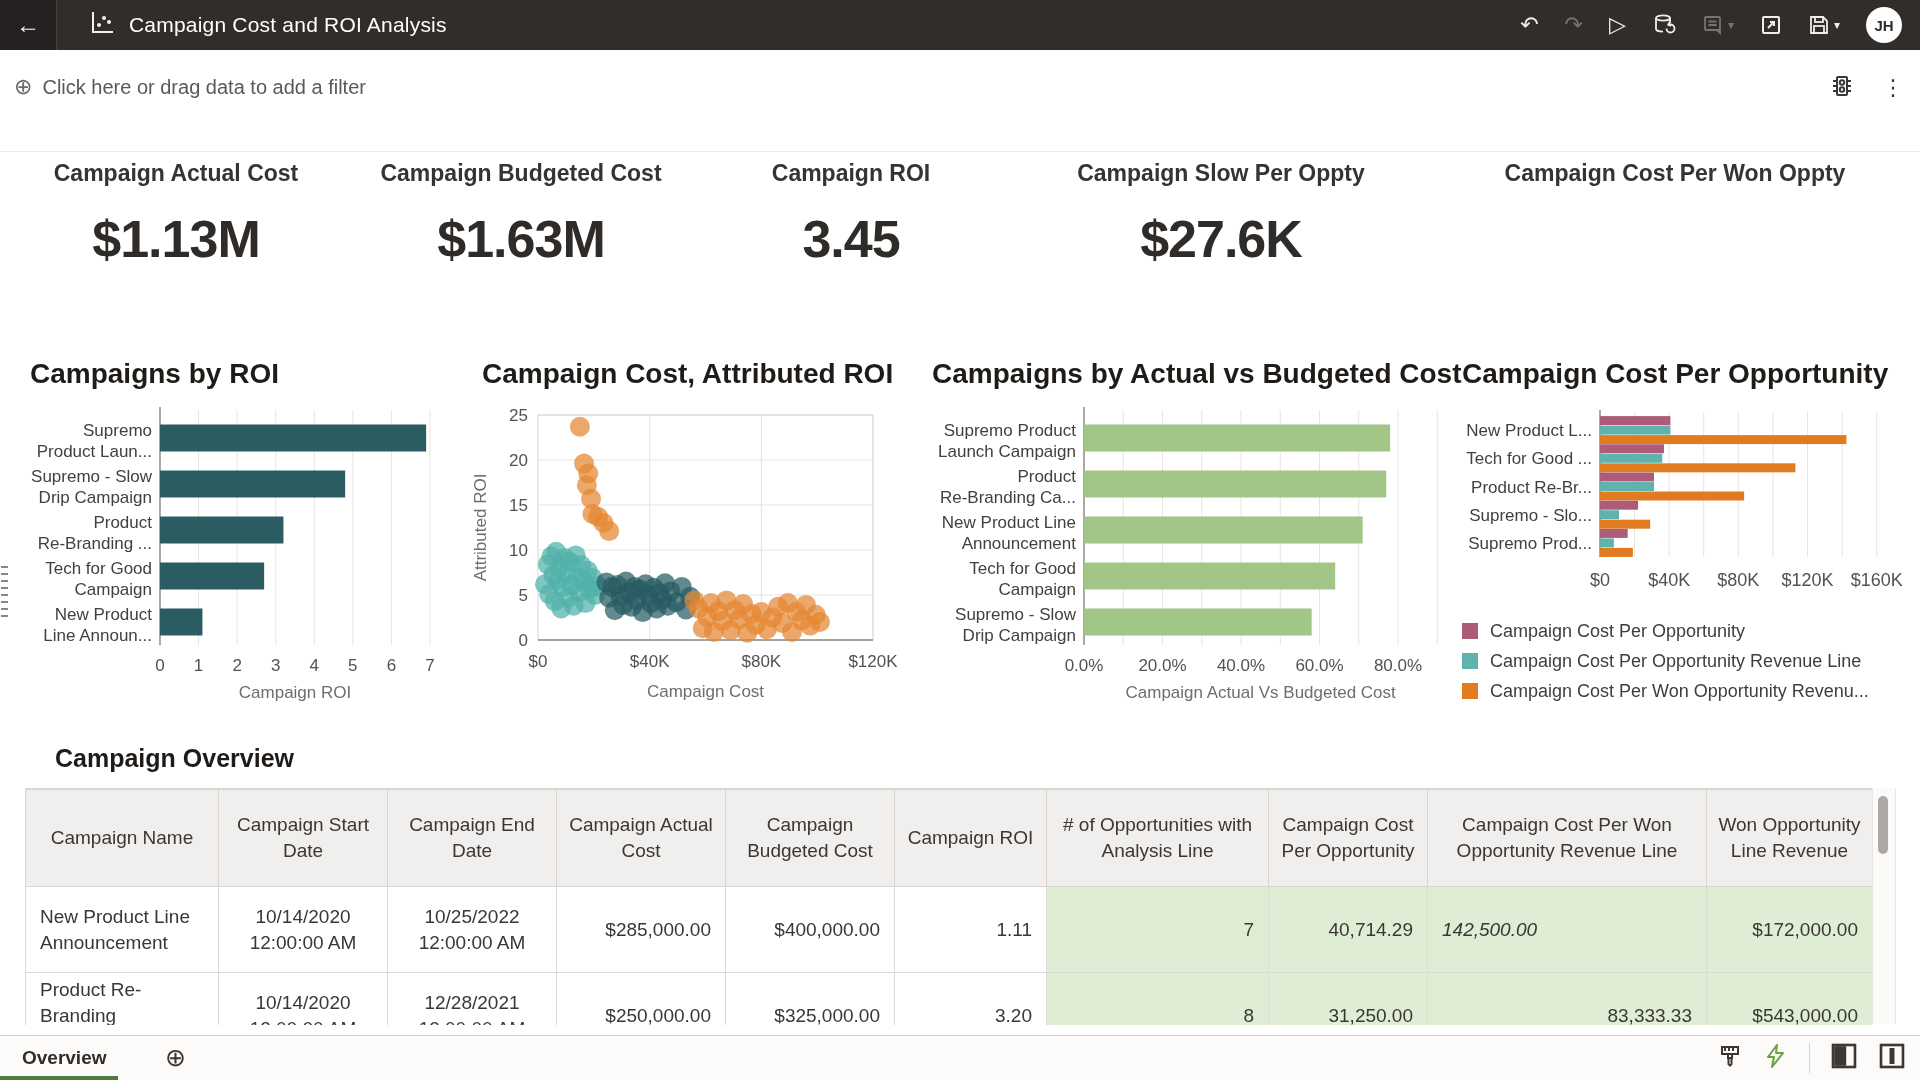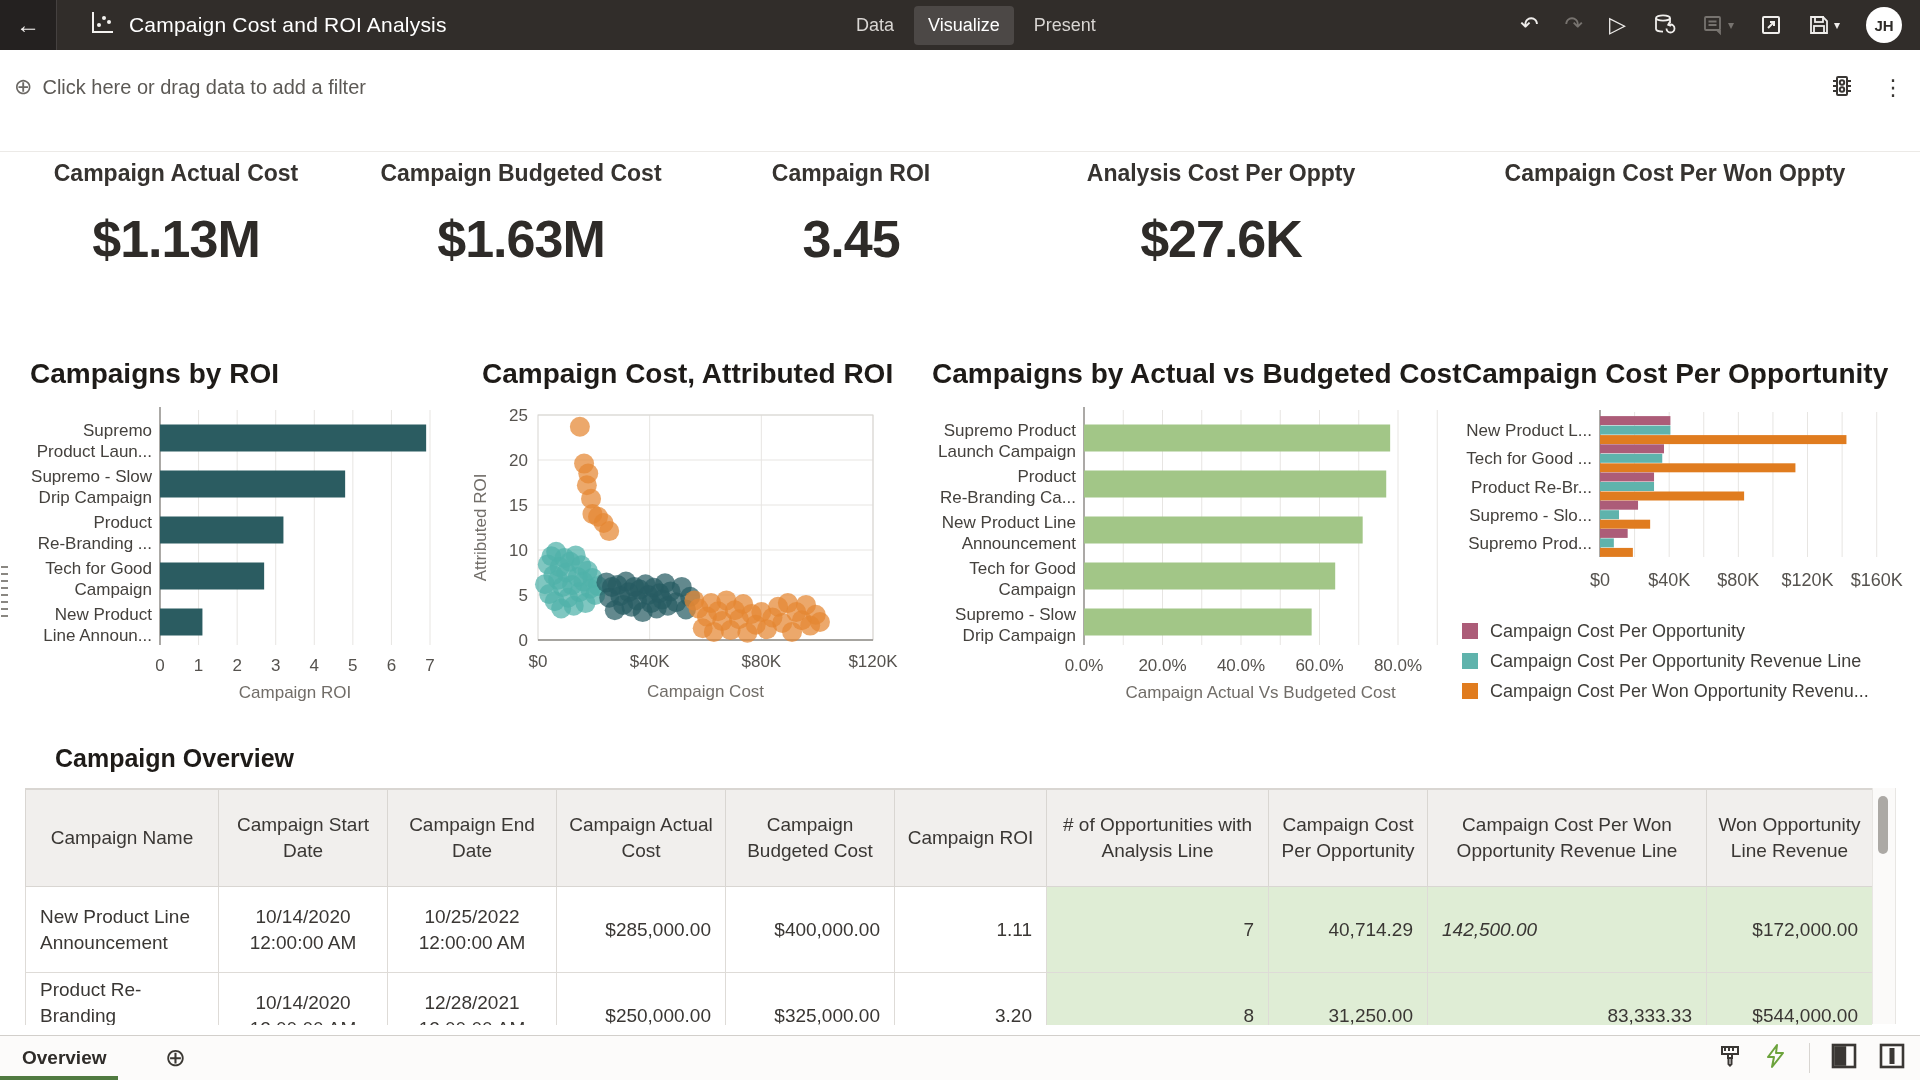--- a/index.html
+++ b/index.html
@@ -76,25 +76,20 @@
           <g stroke="#f4f2f0" stroke-width="2" fill="none">
         <path d="M4 2 V22 H24"></path>
             <circle cx="10" cy="15" r="2" fill="#f4f2f0" stroke="none"></circle>
         <circle cx="15" cy="8" r="2" fill="#f4f2f0" stroke="none"></circle>
             <circle cx="20" cy="12" r="2" fill="#f4f2f0" stroke="none"></circle>
           </g>
         </svg>
     </span>
     <span class="apptitle">Campaign Cost and ROI Analysis</span>
 
-    <div class="tabs">
-      <span class="tab">Data</span>
-      <span class="tab active">Visualize</span>
-      <span class="tab">Present</span>
-    </div>
 
     <div class="tb-icons">
       <span class="tbi">↶</span>
       <span class="tbi dim">↷</span>
       <span class="tbi">▷</span>
       <span class="tbi">
         <svg width="24" height="24" viewBox="0 0 24 24" fill="none" stroke="#f0eeec" stroke-width="1.8">
           <ellipse cx="11" cy="5" rx="7" ry="2.6"></ellipse>
             <path d="M4 5 V16 c0 1.4 3.1 2.6 7 2.6"></path>
           <path d="M18 5 V10"></path>
@@ -164,21 +159,21 @@
   </div>
   <div class="kpi" style="left:311px;">
     <div class="lbl">Campaign Budgeted Cost</div>
     <div class="val">$1.63M</div>
   </div>
   <div class="kpi" style="left:641px;">
     <div class="lbl">Campaign ROI</div>
     <div class="val">3.45</div>
   </div>
   <div class="kpi" style="left:1011px;">
-    <div class="lbl">Analysis Cost Per Oppty</div>
+    <div class="lbl">Campaign Slow Per Oppty</div>
     <div class="val">$27.6K</div>
   </div>
   <div class="kpi" style="left:1465px;">
     <div class="lbl">Campaign Cost Per Won Oppty</div>
   </div>
 
   <div class="charttitle" style="left:30px;top:358px;">Campaigns by ROI</div>
   <div class="charttitle" style="left:482px;top:358px;">Campaign Cost, Attributed ROI</div>
   <div class="charttitle" style="left:932px;top:358px;">Campaigns by Actual vs Budgeted Cost</div>
   <div class="charttitle" style="left:1462px;top:358px;">Campaign Cost Per Opportunity</div>
@@ -464,21 +459,21 @@
           <tr>
             <td style="text-align: left;">Product Re-Branding Campaign</td>
             <td style="text-align: center;">10/14/2020 12:00:00 AM</td>
             <td style="text-align: center;">12/28/2021 12:00:00 AM</td>
             <td style="text-align: right;">$250,000.00</td>
             <td style="text-align: right;">$325,000.00</td>
             <td style="text-align: right;">3.20</td>
             <td class="green" style="text-align: right;">8</td>
             <td class="green" style="text-align: right;">31,250.00</td>
             <td class="green" style="text-align: right;">83,333.33</td>
-            <td class="green" style="text-align: right;">$544,000.00</td>
+            <td class="green" style="text-align: right;">$543,000.00</td>
           </tr>
         </tbody>
       </table>
   </div>
   <div class="sbtrack">
     <div class="sbthumb"></div>
   </div>
 
   <div class="bottombar">
     <div class="canvastab">Overview</div>

